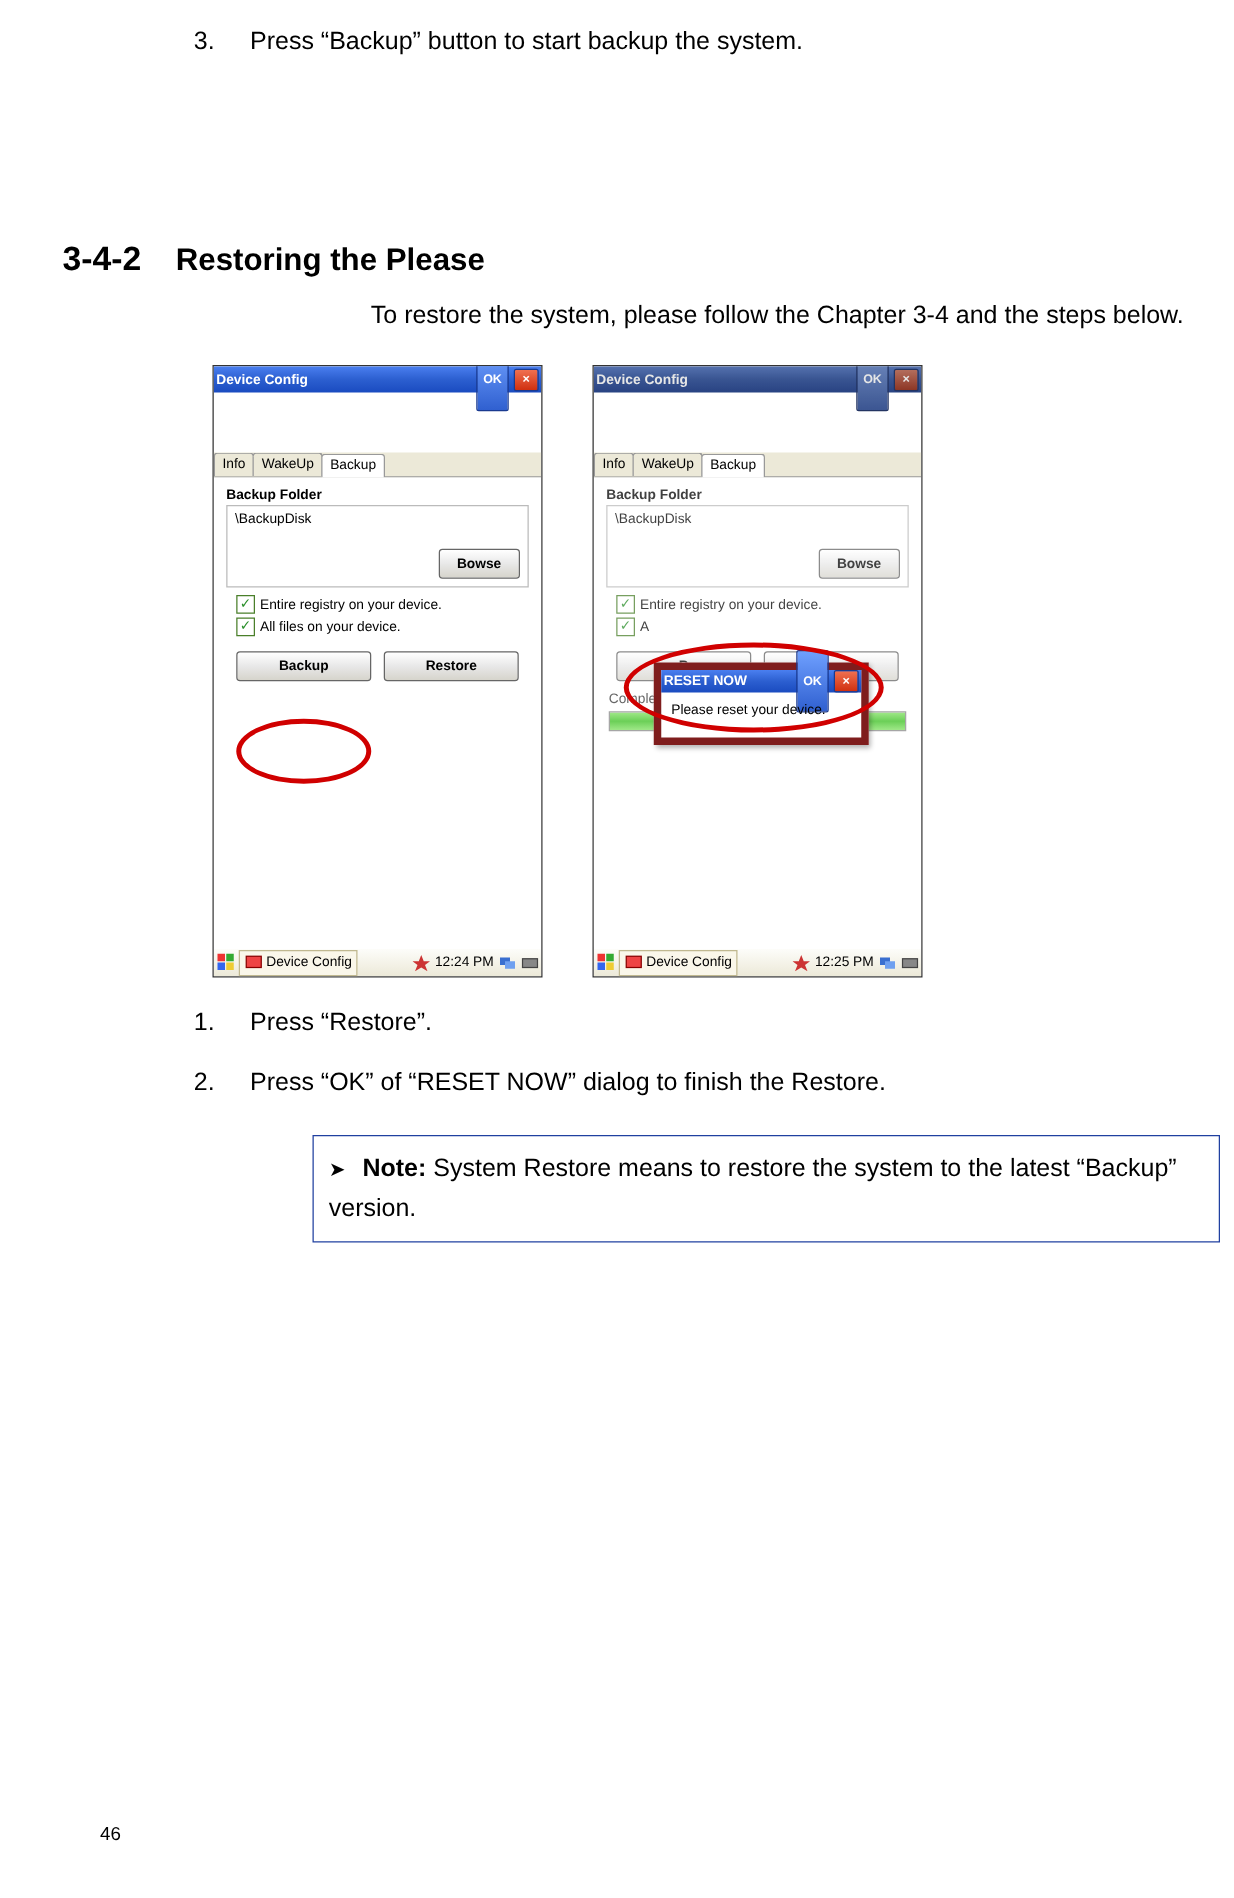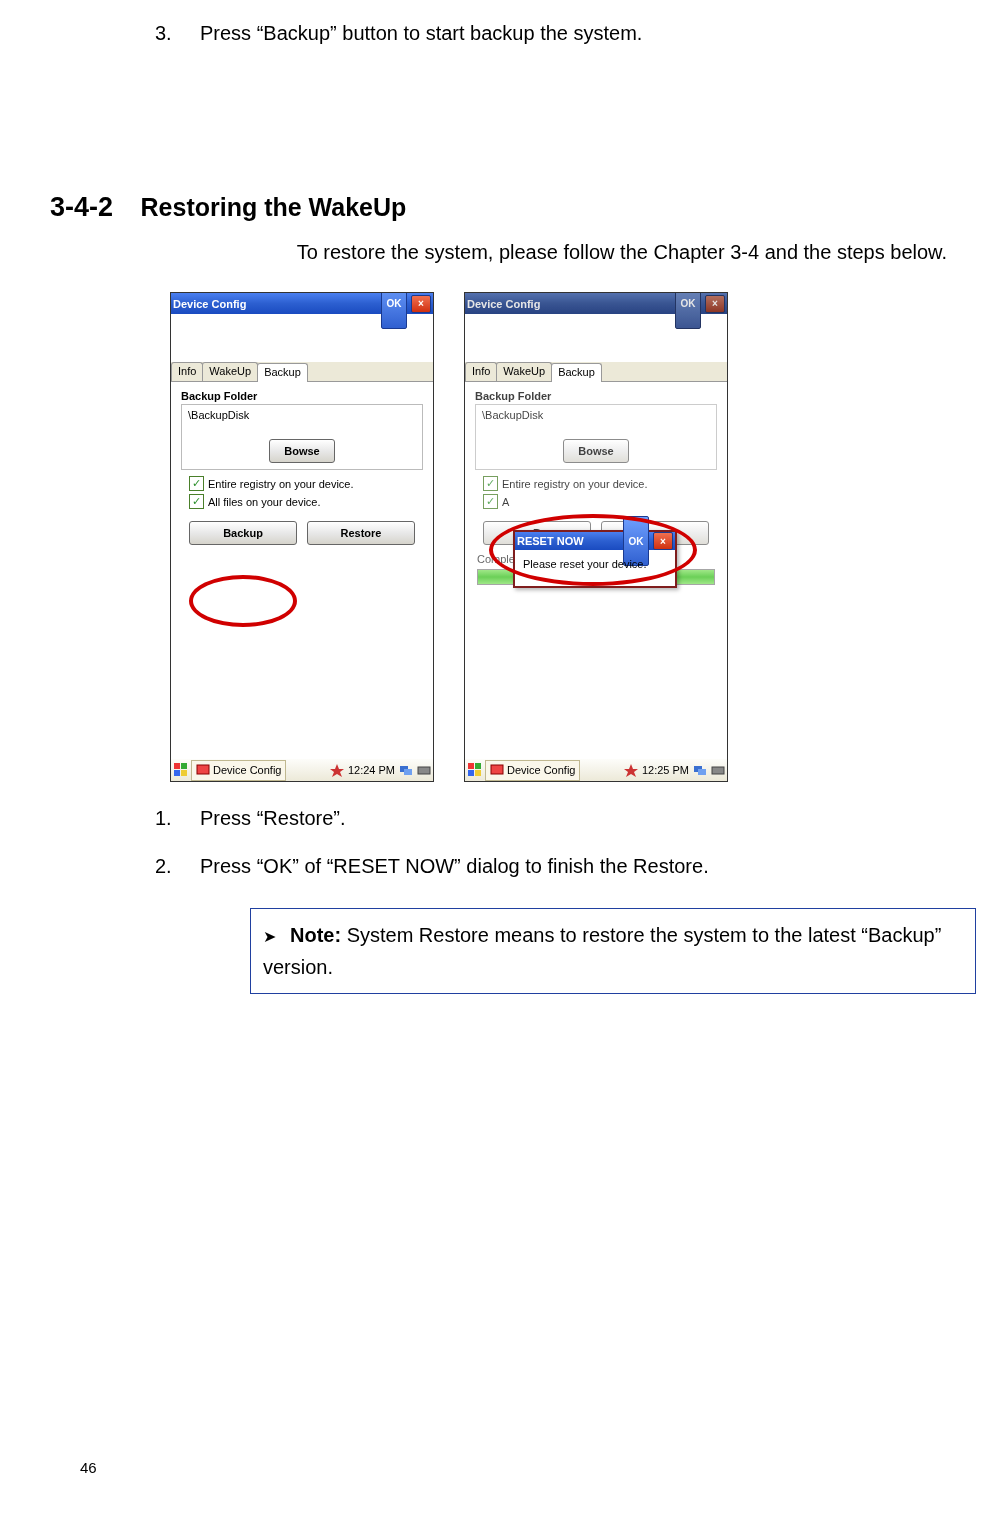--- a/index.html
+++ b/index.html
@@ -35,21 +35,21 @@
     margin-left: 20px;
   }
   .intro-text {
     margin-left: 130px;
     margin-top: 18px;
     font-size: 20px;
     text-align: right;
   }
   .screenshots {
     display: flex;
-    gap: 30px;
+    gap: 40px;
     margin-left: 130px;
     margin-top: 28px;
   }
   .device {
     width: 262px;
     border: 1px solid #333;
     background: #fff;
     position: relative;
     overflow: hidden;
   }
@@ -119,21 +119,21 @@
     padding: 4px 6px 6px 6px;
     font-size: 11px;
     position: relative;
   }
   .folder-path {
     font-size: 11px;
     margin-bottom: 18px;
   }
   .browse-row {
     display: flex;
-    justify-content: center;
+    justify-content: flex-end;
   }
   .wbtn {
     font-size: 11px;
     font-weight: bold;
     padding: 5px 14px;
     border: 1px solid #666;
     border-radius: 3px;
     background: linear-gradient(to bottom, #fff 0%, #e8e8e8 50%, #d6d4cc 100%);
   }
   .check-row {
@@ -201,21 +201,21 @@
     margin-left: auto;
     display: flex;
     gap: 4px;
     align-items: center;
   }
   .popup {
     position: absolute;
     left: 48px;
     top: 148px;
     width: 160px;
-    border: 2px solid #7f1d1d;
+    border: 6px solid #7f1d1d;
     background: #fff;
     box-shadow: 2px 2px 4px rgba(0,0,0,0.3);
   }
   .popup .titlebar { height: 18px; }
   .popup-body {
     padding: 8px;
     font-size: 11px;
     min-height: 20px;
   }
   .dim-overlay {
@@ -261,21 +261,21 @@
 
   <div class="ol-top">
     <div style="height:14px"></div>
     <div>
       <span class="num">3.</span><span>Press “Backup” button to start backup the system.</span>
     </div>
   </div>
 
   <div class="section-heading">
     <span>3-4-2</span>
-    <span class="title">Restoring the WakeUp</span>
+    <span class="title">Restoring the Please</span>
   </div>
 
   <div class="intro-text">To restore the system, please follow the Chapter 3-4 and the steps below.</div>
 
   <div class="screenshots">
 
     <div class="device">
       <div class="titlebar">
         <span class="titlebar-text">Device Config</span>
         <span class="title-btn ok-btn">OK</span>

